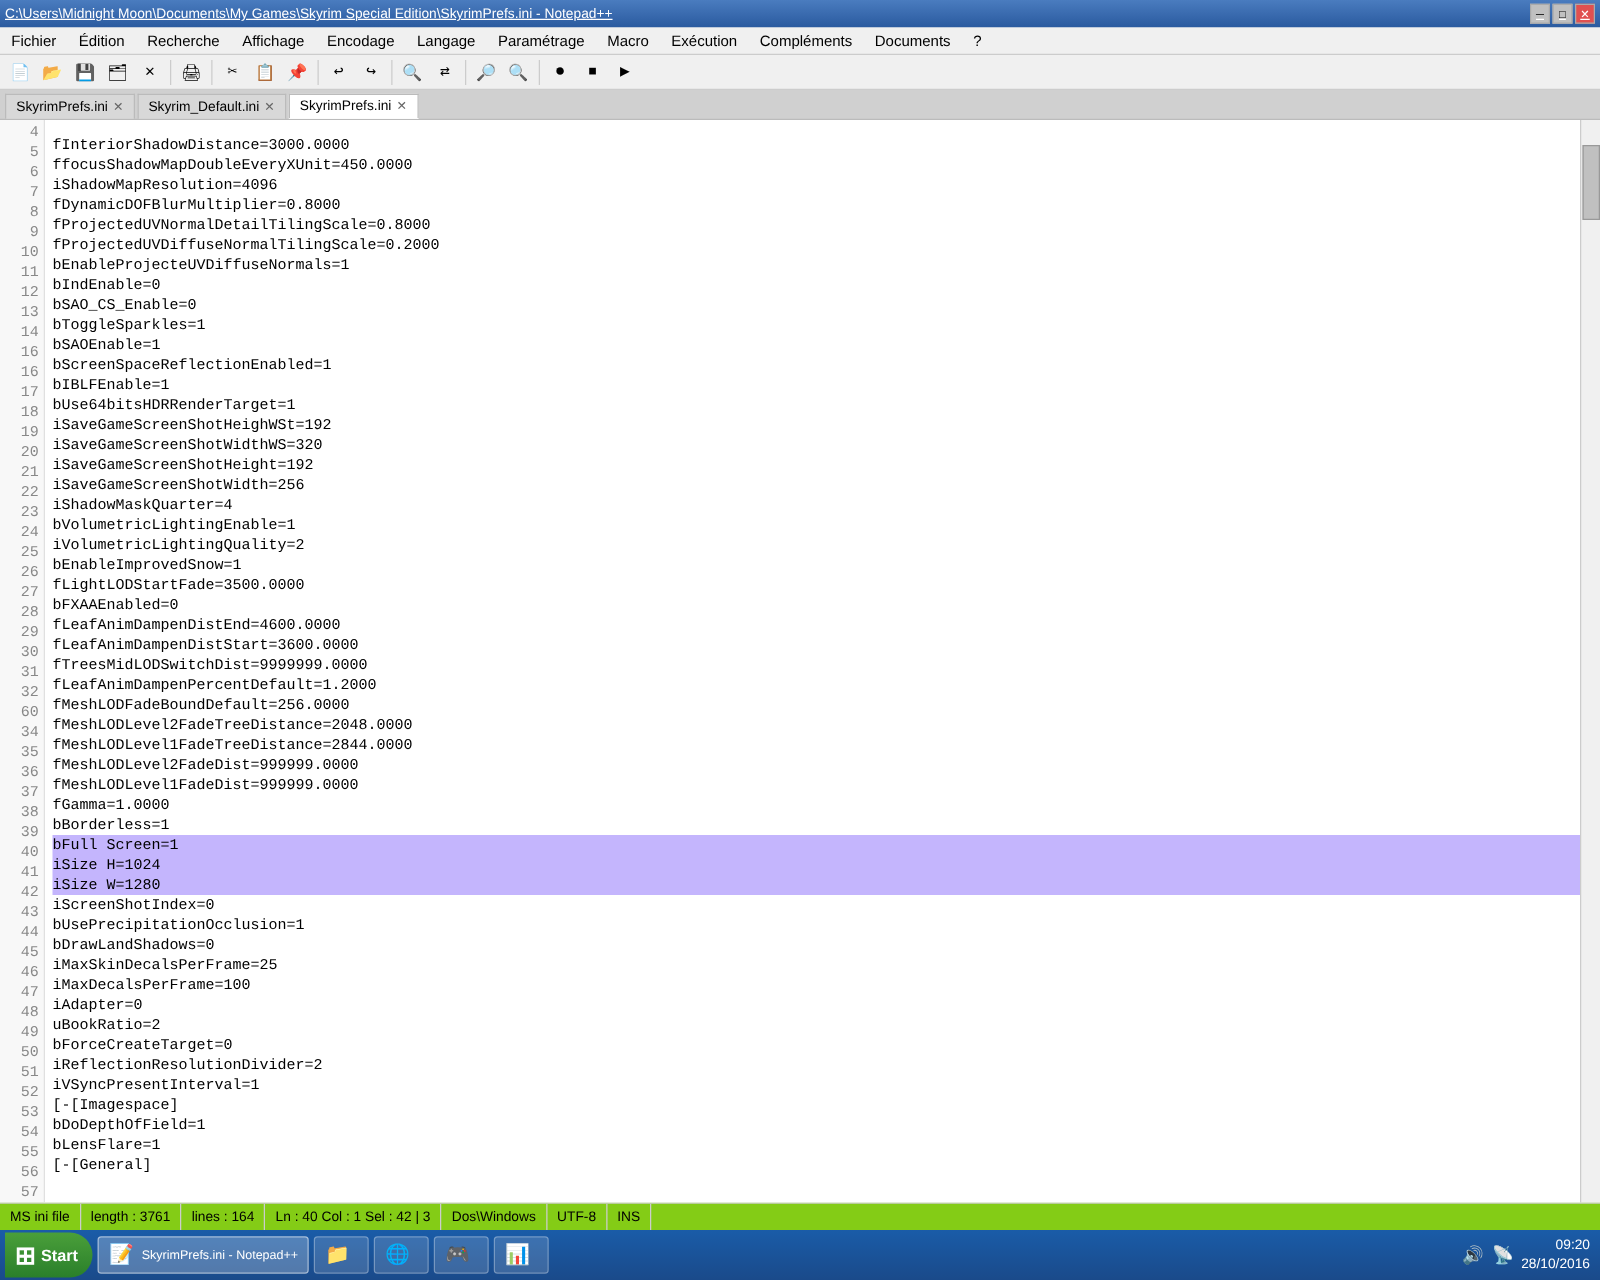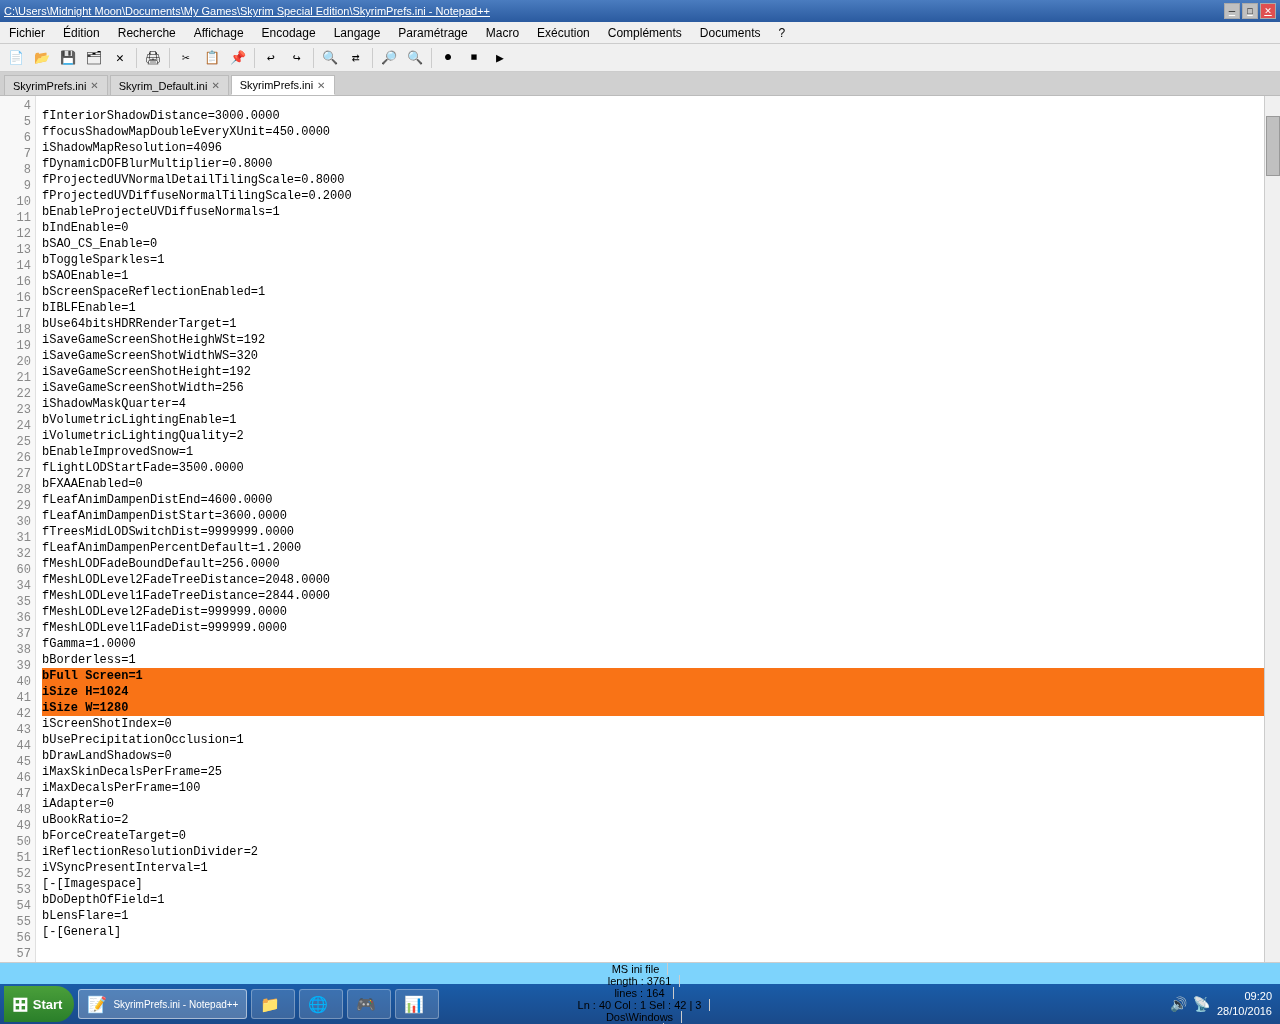--- a/index.html
+++ b/index.html
@@ -152,51 +152,49 @@
     }
     .code-line {
       height: 16px;
       line-height: 16px;
       white-space: nowrap;
       font-family: 'Courier New', Courier, monospace;
       font-size: 12px;
       color: #000;
     }
     .code-line.selected {
-      background: #f97316;
-      font-weight: bold;
+      background: #c4b5fd;
     }
 
     
     #scrollbar {
       width: 16px;
       background: #f0f0f0;
       border-left: 1px solid #ccc;
     }
     #scrollbar-thumb {
       width: 14px;
       height: 60px;
       background: #c0c0c0;
       border: 1px solid #999;
       margin: 20px auto 0;
       cursor: pointer;
     }
 
     
     #status-bar {
       height: 22px;
-      background: #7dd3fc;
+      background: #84cc16;
       border-top: 1px solid #ccc;
       display: flex;
       align-items: center;
       font-family: Arial, sans-serif;
       font-size: 11px;
       padding: 0 8px;
       gap: 0;
-      flex-direction: column;
     }
     .status-section {
       padding: 0 8px;
       border-right: 1px solid #ccc;
       height: 100%;
       display: flex;
       align-items: center;
     }
     .status-section:first-child { padding-left: 0; }
 

